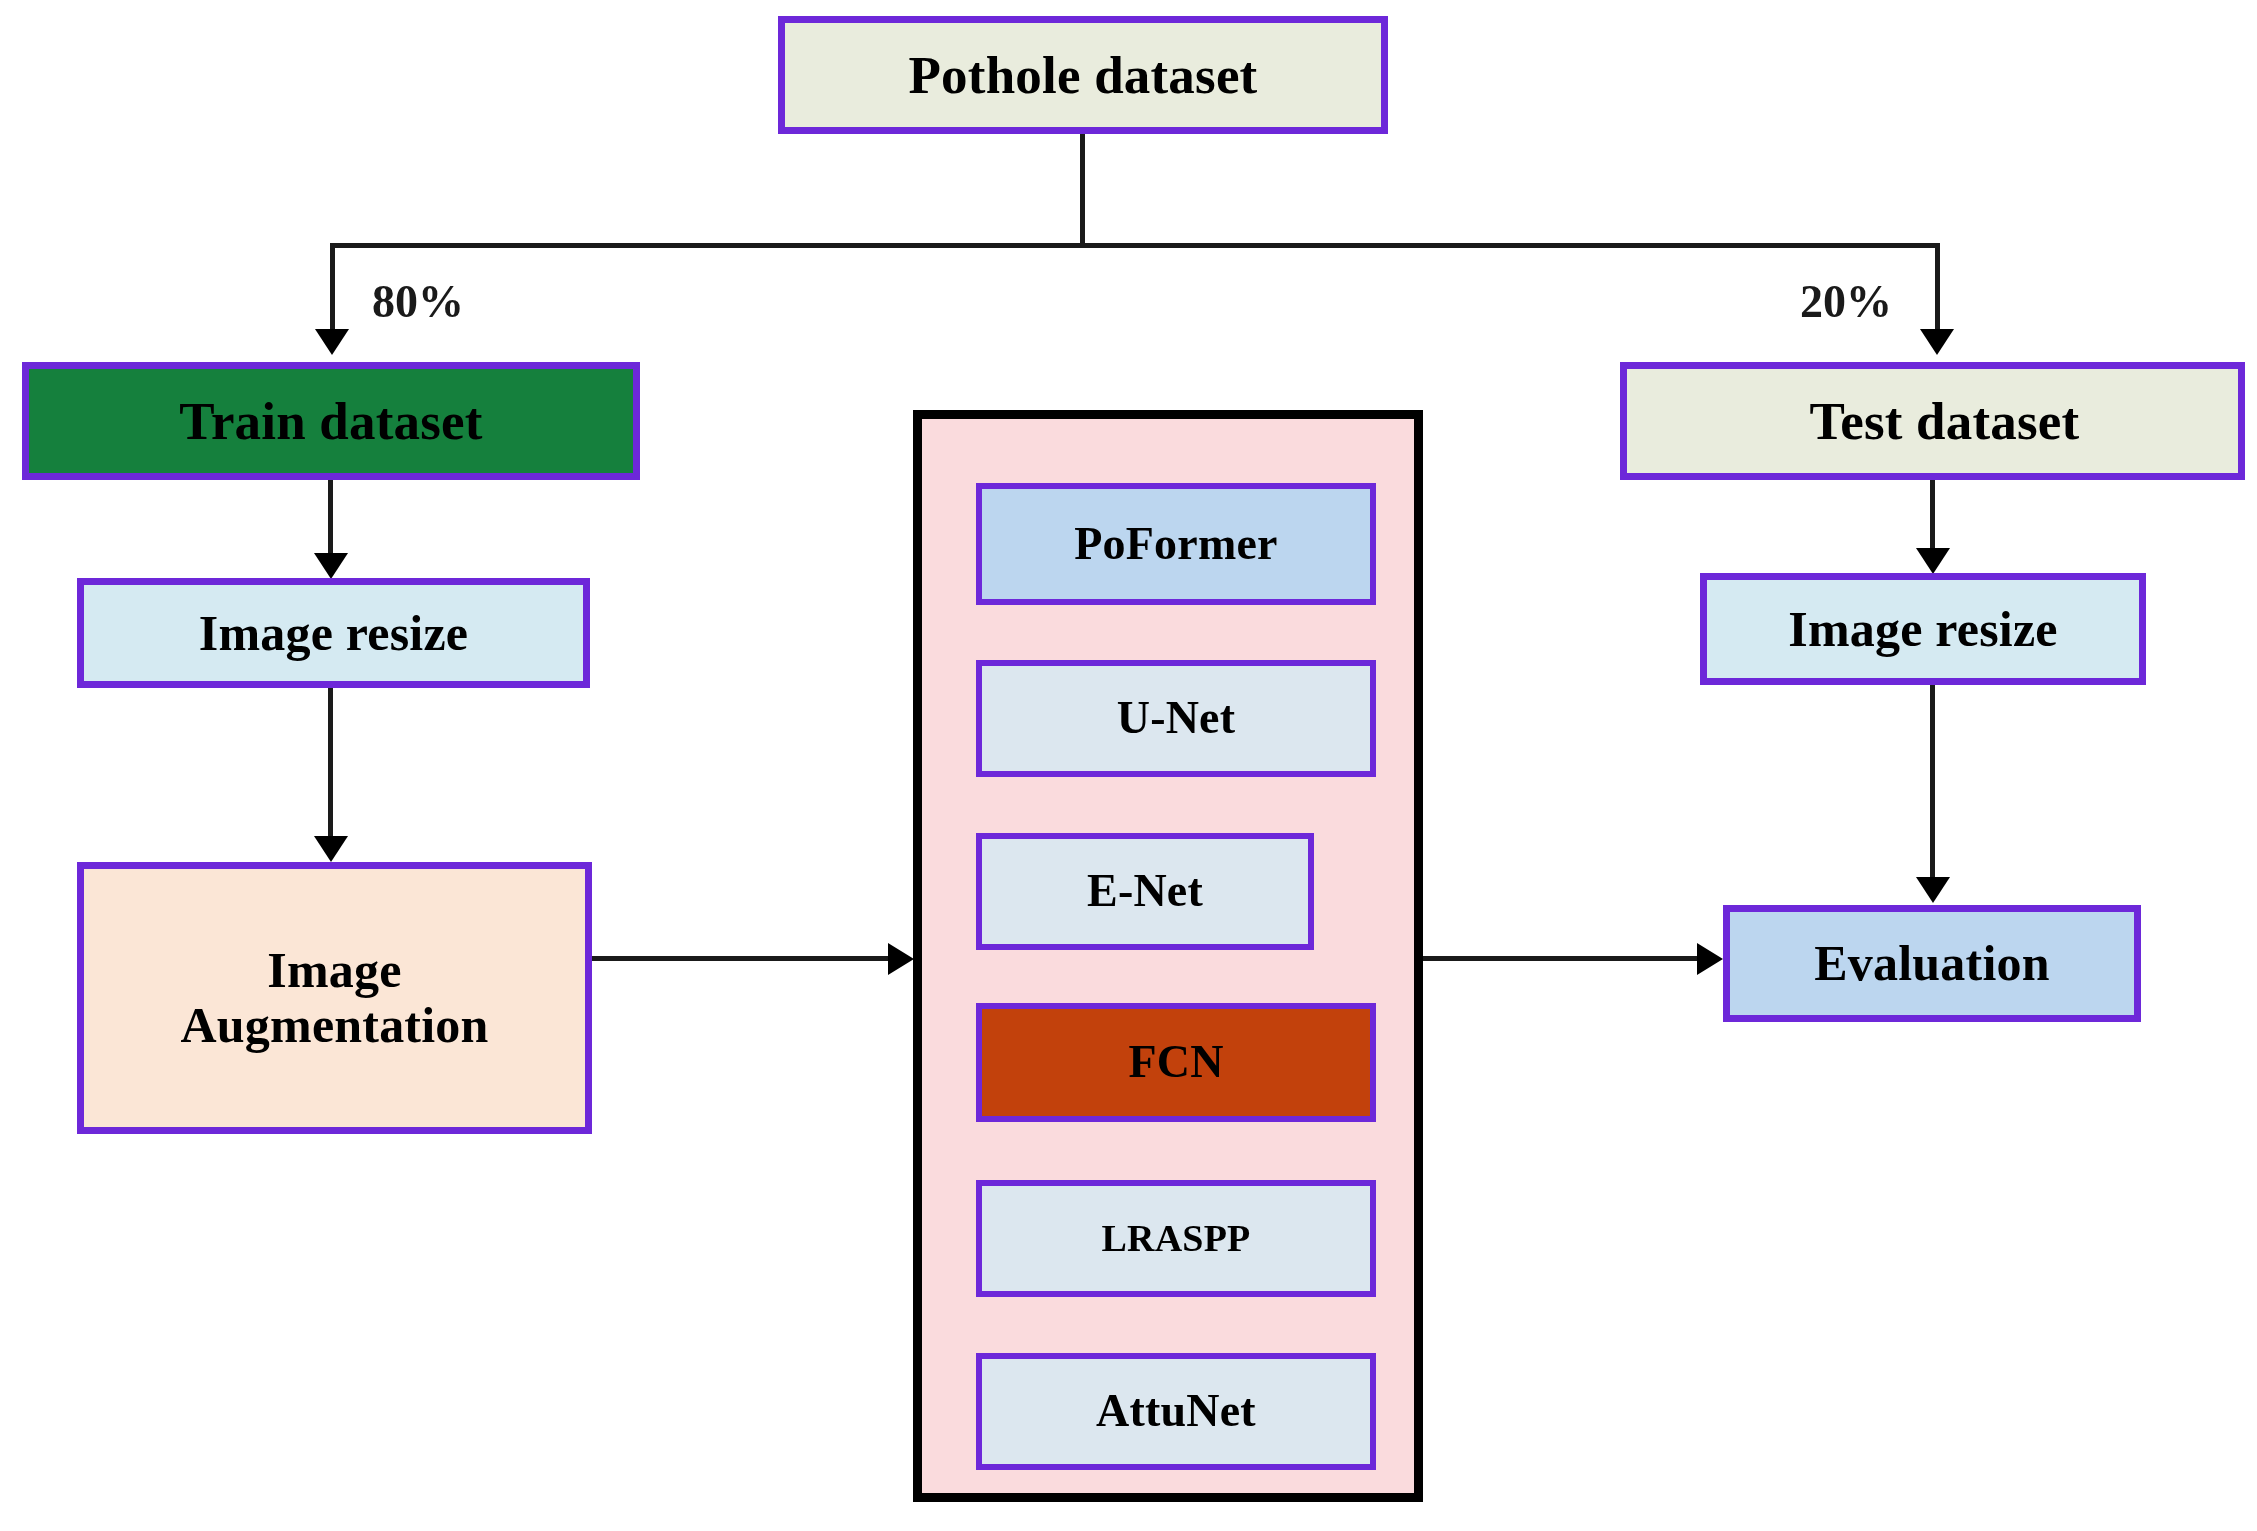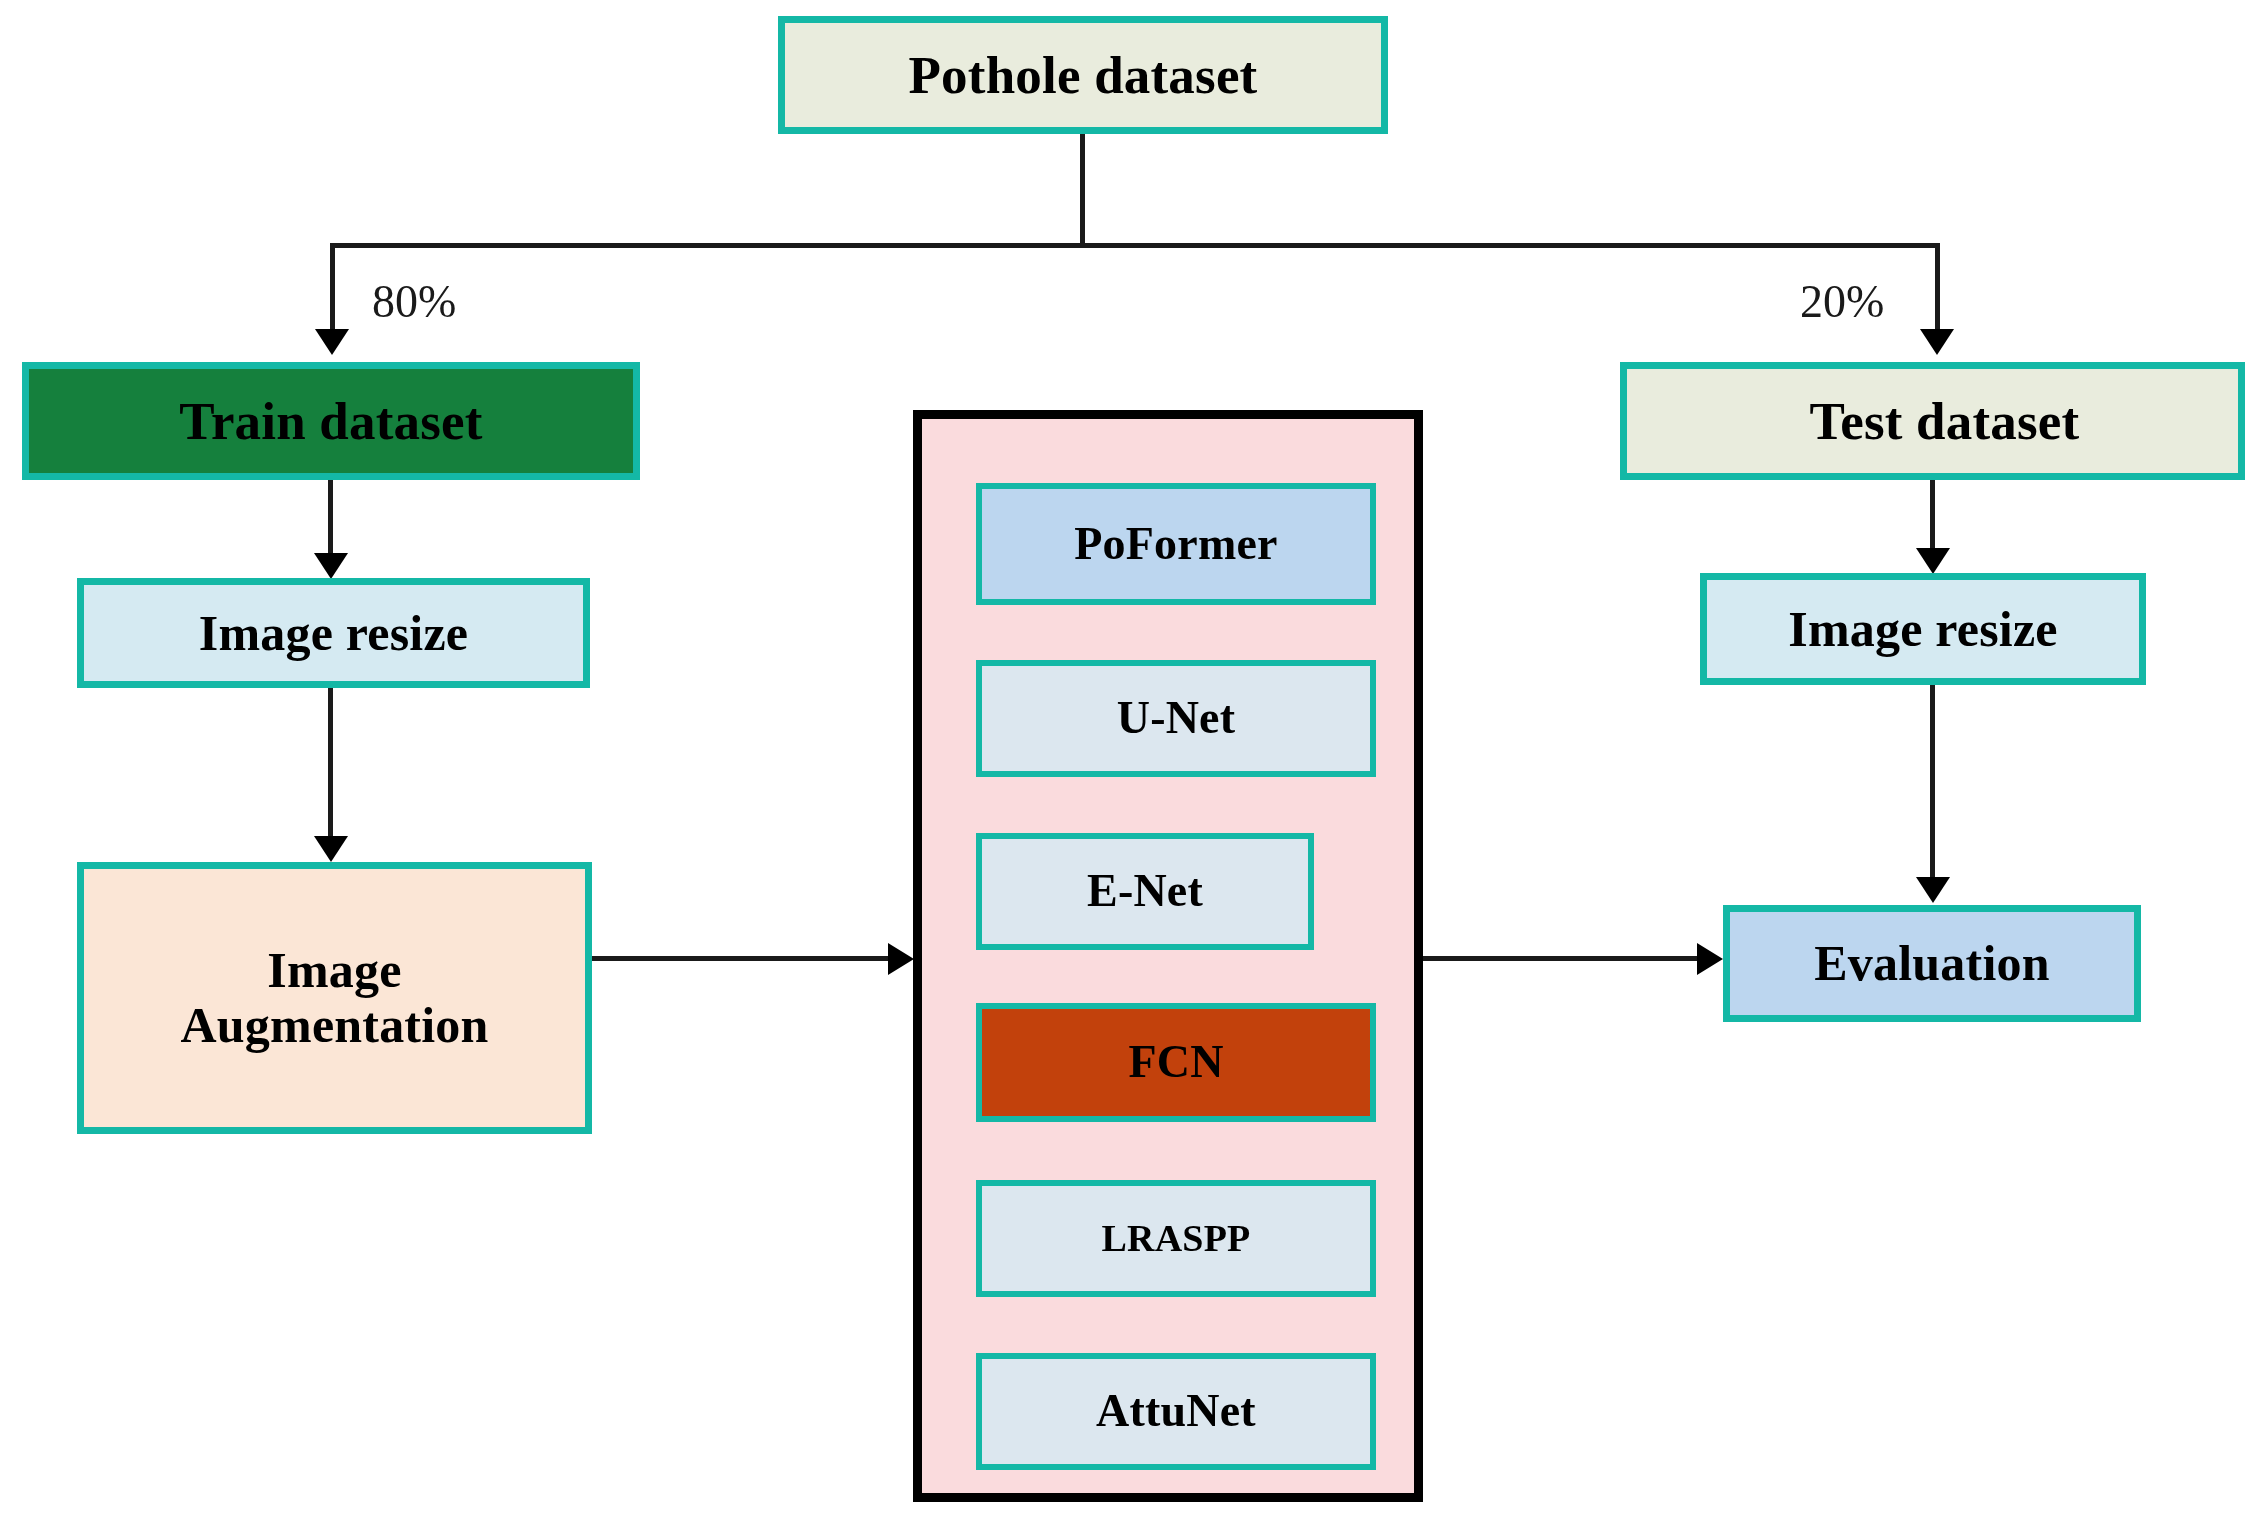--- a/index.html
+++ b/index.html
@@ -11,21 +11,21 @@
     position: relative;
     width: 2257px;
     height: 1531px;
     background: #ffffff;
     font-family: "Liberation Serif", "DejaVu Serif", serif;
     overflow: hidden;
   }
   .node {
     position: absolute;
     box-sizing: border-box;
-    border: 7px solid #14b8a6;
+    border: 7px solid #6d28d9;
     display: flex;
     align-items: center;
     justify-content: center;
     text-align: center;
     font-weight: bold;
     color: #000000;
     line-height: 1.1;
     letter-spacing: 0.2px;
   }
   .node.inner {
@@ -33,21 +33,21 @@
   }
   .panel {
     position: absolute;
     box-sizing: border-box;
     border: 9px solid #000000;
     background: #fadbdd;
   }
   .edge-label {
     position: absolute;
     font-family: "Liberation Serif", "DejaVu Serif", serif;
-    font-weight: normal;
+    font-weight: bold;
     color: #1a1a1a;
     white-space: nowrap;
   }
   .vline {
     position: absolute;
     background: #1a1a1a;
   }
   .hline {
     position: absolute;
     background: #1a1a1a;

